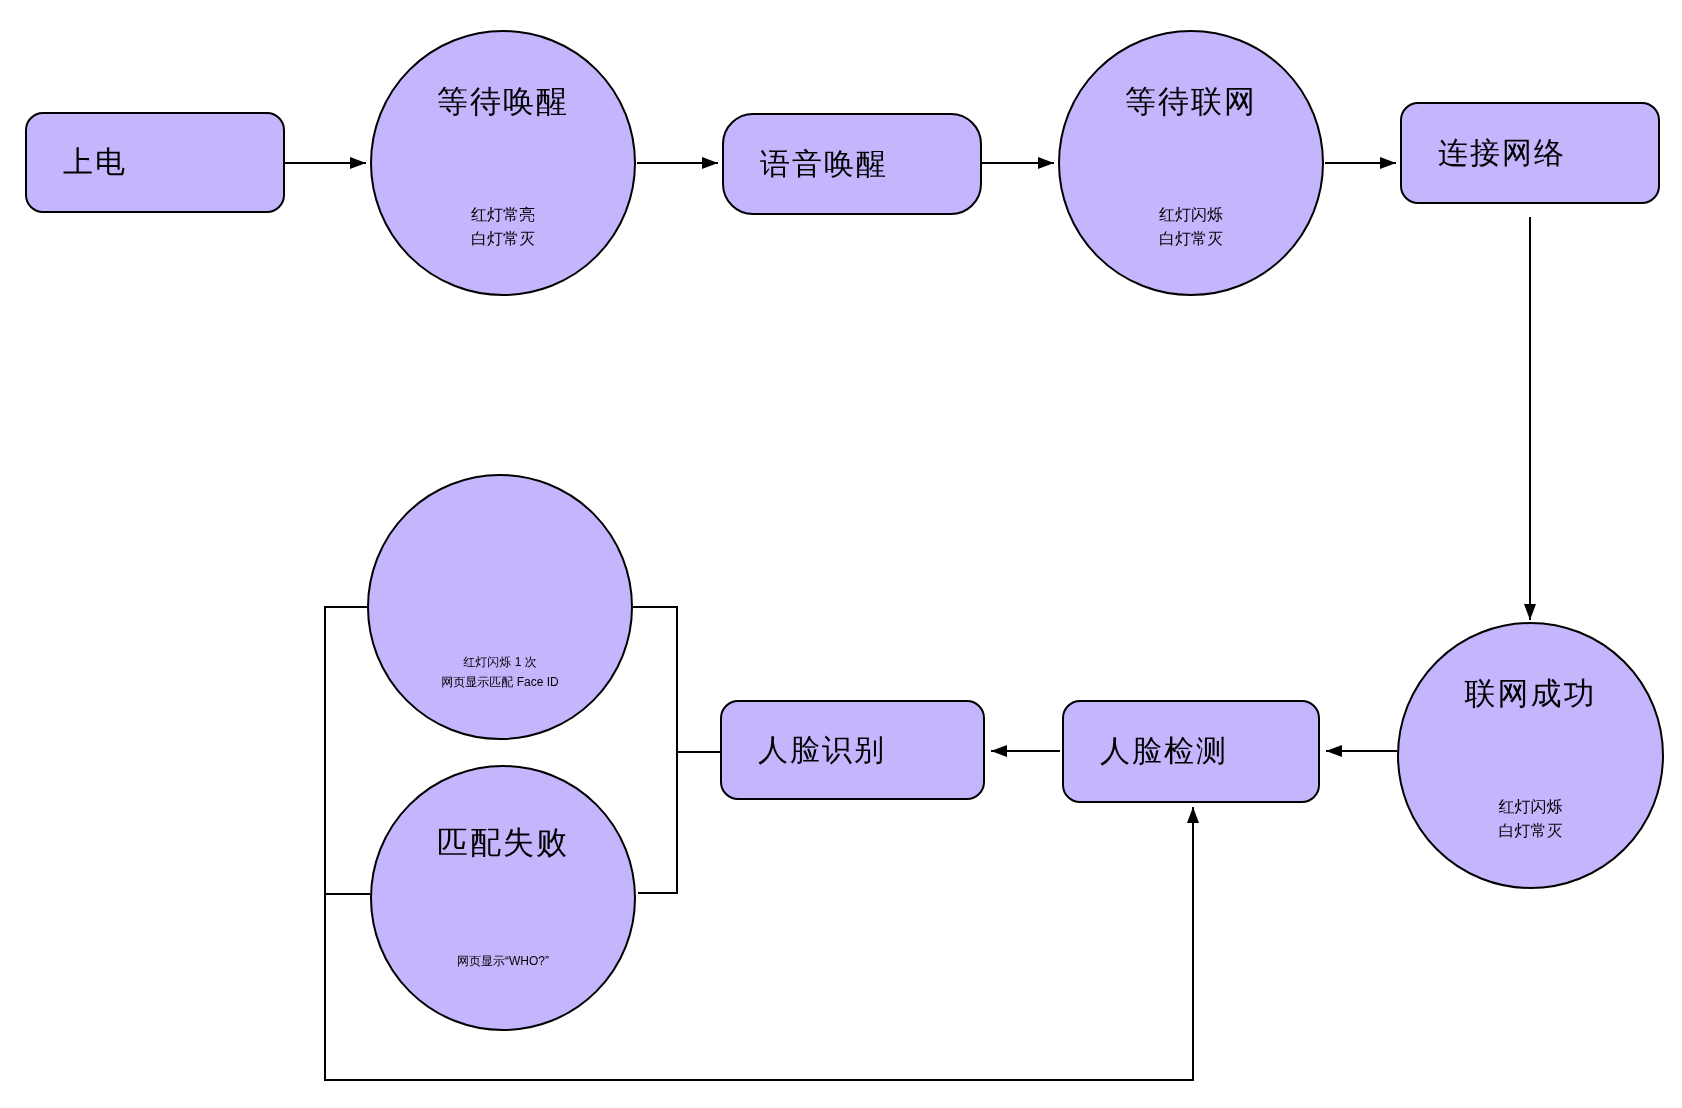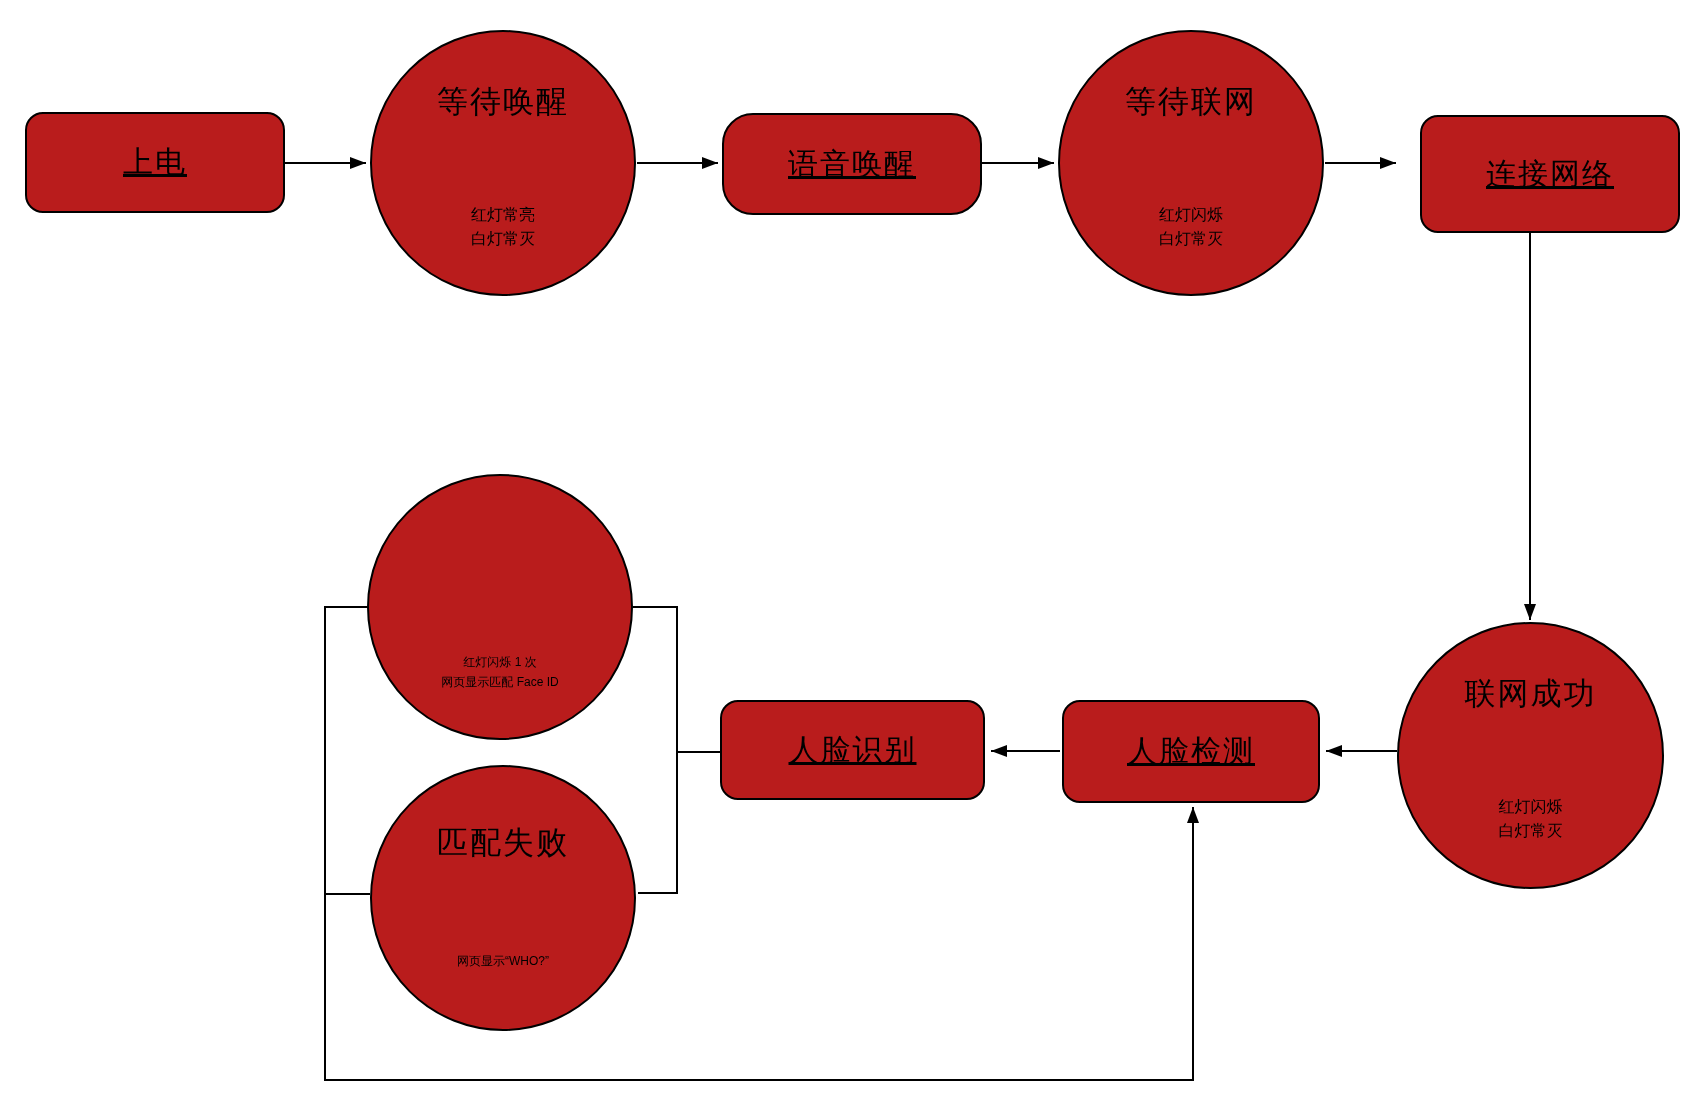--- a/index.html
+++ b/index.html
@@ -16,31 +16,30 @@
     left: 0; top: 0;
     width: 1682px; height: 1108px;
   }
   .wire {
     fill: none;
     stroke: #000000;
     stroke-width: 2;
   }
   .node {
     position: absolute;
-    background: #b91c1c;
+    background: #c4b5fd;
     border: 2px solid #000000;
     box-sizing: border-box;
     color: #000000;
-    text-decoration: underline;
   }
   .rect {
     border-radius: 18px;
     display: flex;
     align-items: center;
-    justify-content: center;
+    padding-left: 36px;
   }
   .rect .label {
     font-size: 30px;
     letter-spacing: 2px;
     white-space: nowrap;
   }
   .circle {
     border-radius: 50%;
     width: 266px;
     height: 266px;
@@ -113,21 +112,21 @@
   </div>
 
   <div class="node circle" style="left:1058px; top:30px;">
     <div class="title">等待联网</div>
     <div class="sub">
       <div>红灯闪烁</div>
       <div>白灯常灭</div>
     </div>
   </div>
 
-  <div class="node rect" style="left:1400px; top:115px; width:260px; height:118px;margin-left:20px;">
+  <div class="node rect" style="left:1400px; top:102px; width:260px; height:102px;">
     <span class="label">连接网络</span>
   </div>
 
   <div class="node circle" style="left:1397px; top:622px; width:267px; height:267px;">
     <div class="title">联网成功</div>
     <div class="sub">
       <div>红灯闪烁</div>
       <div>白灯常灭</div>
     </div>
   </div>

